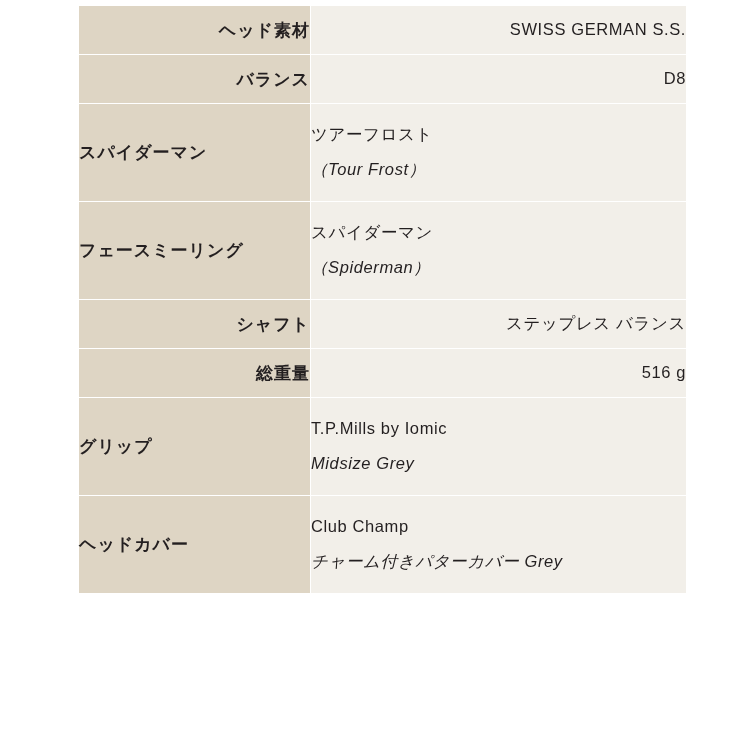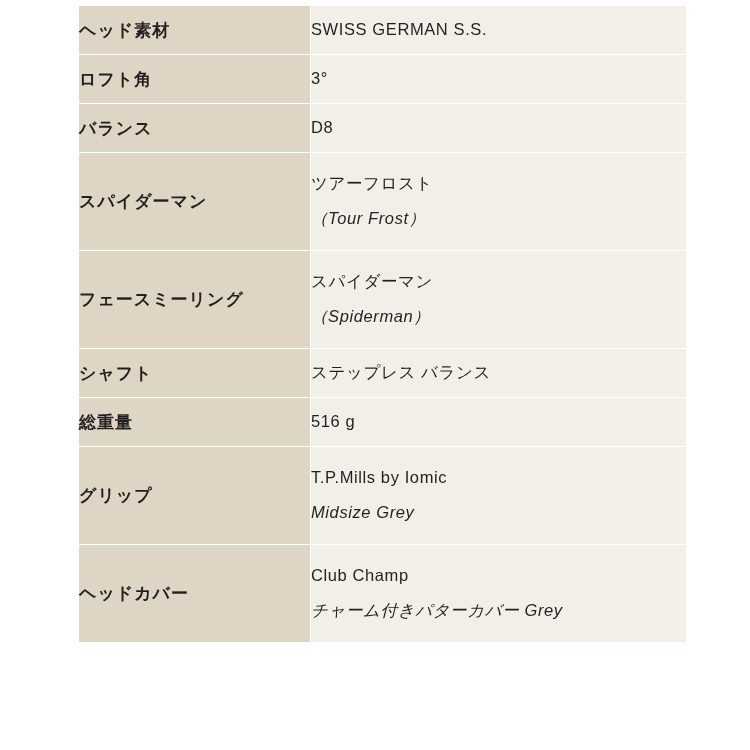--- a/index.html
+++ b/index.html
@@ -58,39 +58,33 @@
   }
   .vline {
     display: block;
   }
   .vline + .vline {
     margin-top: 15px;
   }
   .vline.indent {
     font-style: italic;
   }
-  .row-h1 .cell-label, .row-h1 .cell-value { height: 49px; }
+  .row-h1 .cell-label, .row-h1 .cell-value { height: 49px; text-align: right; }
   .row-h2 .cell-label, .row-h2 .cell-value { height: 98px; }
 </style>
 </head>
 <body>
 
 <div class="page">
   <table class="spec-table">
     <tbody>
         <tr class="row-h1">
           <td class="cell-label">ヘッド素材</td>
           <td class="cell-value">
             <span class="vline">SWISS GERMAN S.S.</span>
-          </td>
-        </tr>
-        <tr class="row-h1">
-          <td class="cell-label">ロフト角</td>
-          <td class="cell-value">
-            <span class="vline">3°</span>
           </td>
         </tr>
         <tr class="row-h1">
           <td class="cell-label">バランス</td>
           <td class="cell-value">
             <span class="vline">D8</span>
           </td>
         </tr>
         <tr class="row-h2">
           <td class="cell-label">スパイダーマン</td>

